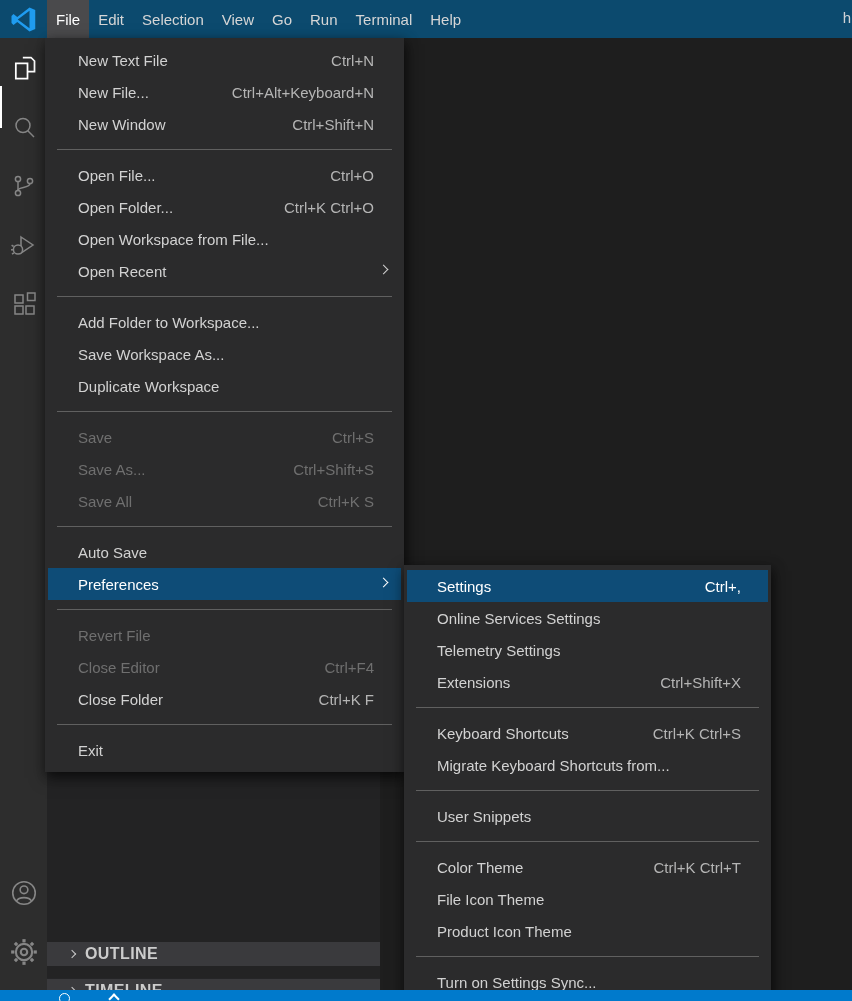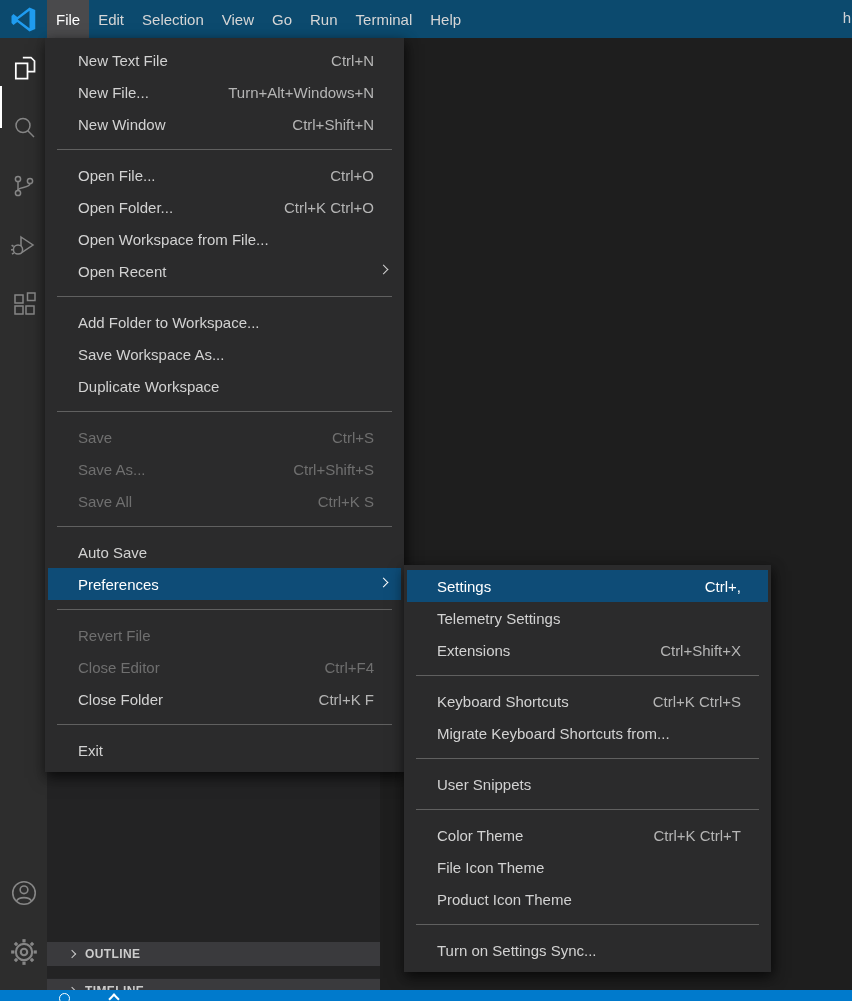--- a/index.html
+++ b/index.html
@@ -37,21 +37,21 @@
   #active-indicator{position:absolute;left:0;top:48px;width:2px;height:42px;background:#ffffff;}
   #ab-bottom{margin-top:auto;margin-bottom:10px;}
   
   #sidebar{
     position:absolute;left:47px;top:38px;width:333px;height:952px;
     background:#232324;z-index:1;
   }
   .sb-section{
     position:absolute;left:0;width:333px;height:24px;background:#3a3a3d;
     display:flex;align-items:center;padding-left:22px;gap:10px;
-    font-size:12px;font-weight:bold;color:#cccccc;letter-spacing:.4px;cursor:pointer;
+    font-size:16px;font-weight:bold;color:#cccccc;letter-spacing:.4px;cursor:pointer;
   }
   .schev{width:6px;height:6px;border-top:1.6px solid #cccccc;border-right:1.6px solid #cccccc;
     transform:rotate(45deg);flex:0 0 auto;}
   
   .menu{
     position:absolute;background:#2b2b2c;z-index:40;padding:6px 0;
     box-shadow:0 6px 14px rgba(0,0,0,.5),3px 3px 10px rgba(0,0,0,.35);
     font-size:15px;
   }
   #file-menu{left:45px;top:38px;width:359px;}
@@ -193,21 +193,21 @@
     </div>
   </div>
 
   <div id="file-menu" class="menu">
       <div class="mi">
         <span class="lab">New Text File</span>
         <span class="sc">Ctrl+N</span>
       </div>
       <div class="mi">
         <span class="lab">New File...</span>
-        <span class="sc">Turn+Alt+Windows+N</span>
+        <span class="sc">Ctrl+Alt+Keyboard+N</span>
       </div>
       <div class="mi">
         <span class="lab">New Window</span>
         <span class="sc">Ctrl+Shift+N</span>
       </div>
       <div class="msep"></div>
       <div class="mi">
         <span class="lab">Open File...</span>
         <span class="sc">Ctrl+O</span>
       </div>
@@ -270,20 +270,23 @@
         <span class="lab">Exit</span>
       </div>
     </div>
 
   <div id="preferences-submenu" class="menu">
       <div class="mi sel">
         <span class="lab">Settings</span>
         <span class="sc">Ctrl+,</span>
       </div>
       <div class="mi">
+        <span class="lab">Online Services Settings</span>
+      </div>
+      <div class="mi">
         <span class="lab">Telemetry Settings</span>
       </div>
       <div class="mi">
         <span class="lab">Extensions</span>
         <span class="sc">Ctrl+Shift+X</span>
       </div>
       <div class="msep"></div>
       <div class="mi">
         <span class="lab">Keyboard Shortcuts</span>
         <span class="sc">Ctrl+K Ctrl+S</span>

